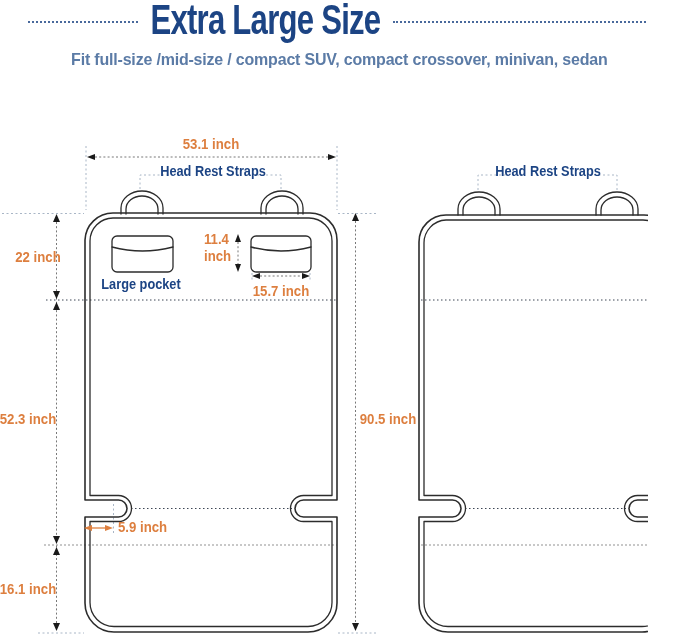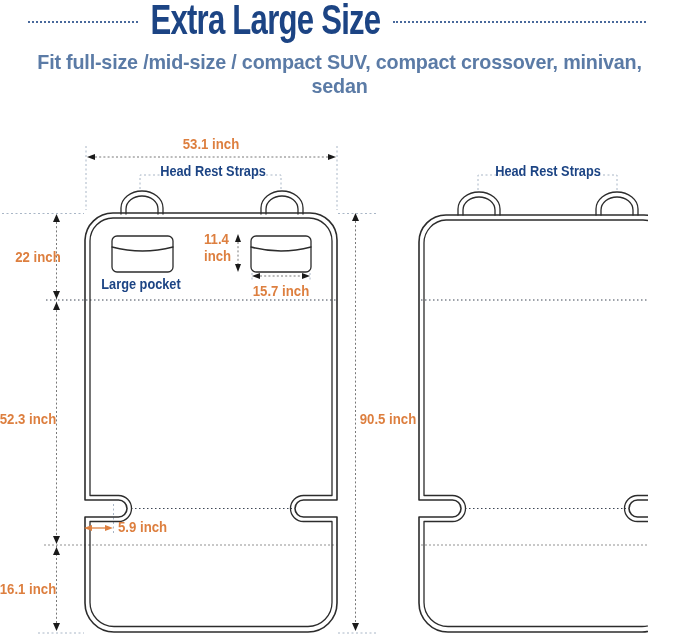--- a/index.html
+++ b/index.html
@@ -8,21 +8,21 @@
     font-family:"Liberation Sans",sans-serif;font-weight:bold;overflow:hidden;
   }
   .stage svg{position:absolute;left:0;top:0;}
   h1.title{
     position:absolute;left:0;top:-3px;width:530px;margin:0;text-align:center;
     font-size:42px;line-height:46px;color:var(--navy);
   }
   h1.title .cond{display:inline-block;transform:scaleX(0.74);transform-origin:center;letter-spacing:-1px;}
   .subtitle{
     position:absolute;left:0;top:50px;width:679px;text-align:center;
-    font-size:21px;color:var(--steel);
+    font-size:17px;color:var(--steel);
   }
   .subtitle .cond{display:inline-block;transform:scaleX(0.94);transform-origin:center;letter-spacing:-0.2px;}
   .rule{position:absolute;top:21px;border-top:2px dotted var(--navy);opacity:.8;}
   .rule-left{left:28px;width:110px;}
   .rule-right{left:393px;width:277px;}
   .lbl{position:absolute;white-space:nowrap;line-height:1.1;}
   .lbl.c{transform:translateX(-50%) scaleX(0.88);}
   .lbl.l{transform:scaleX(0.88);transform-origin:left center;}
   .orange{color:var(--orange);font-size:15px;}
   .navy{color:var(--navy);font-size:14.5px;}

